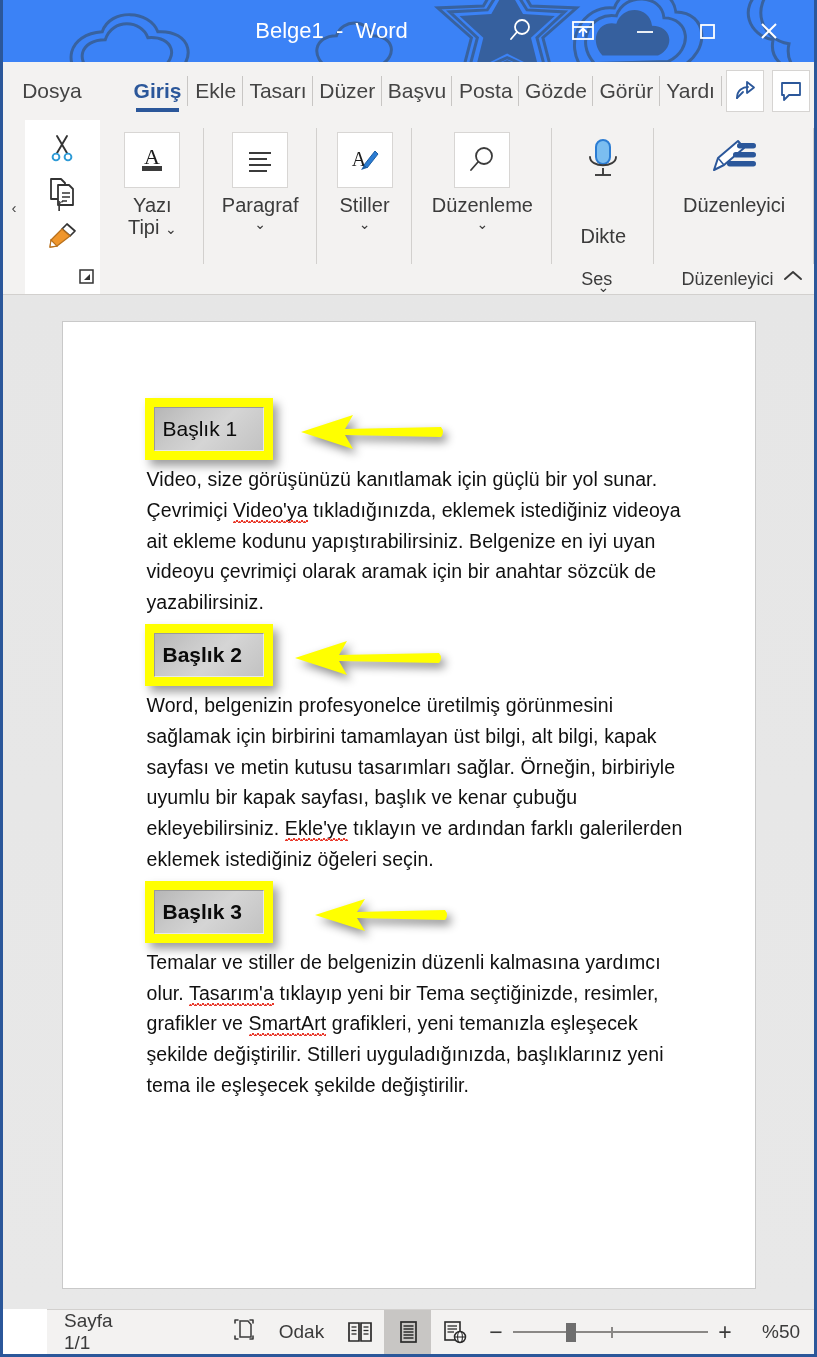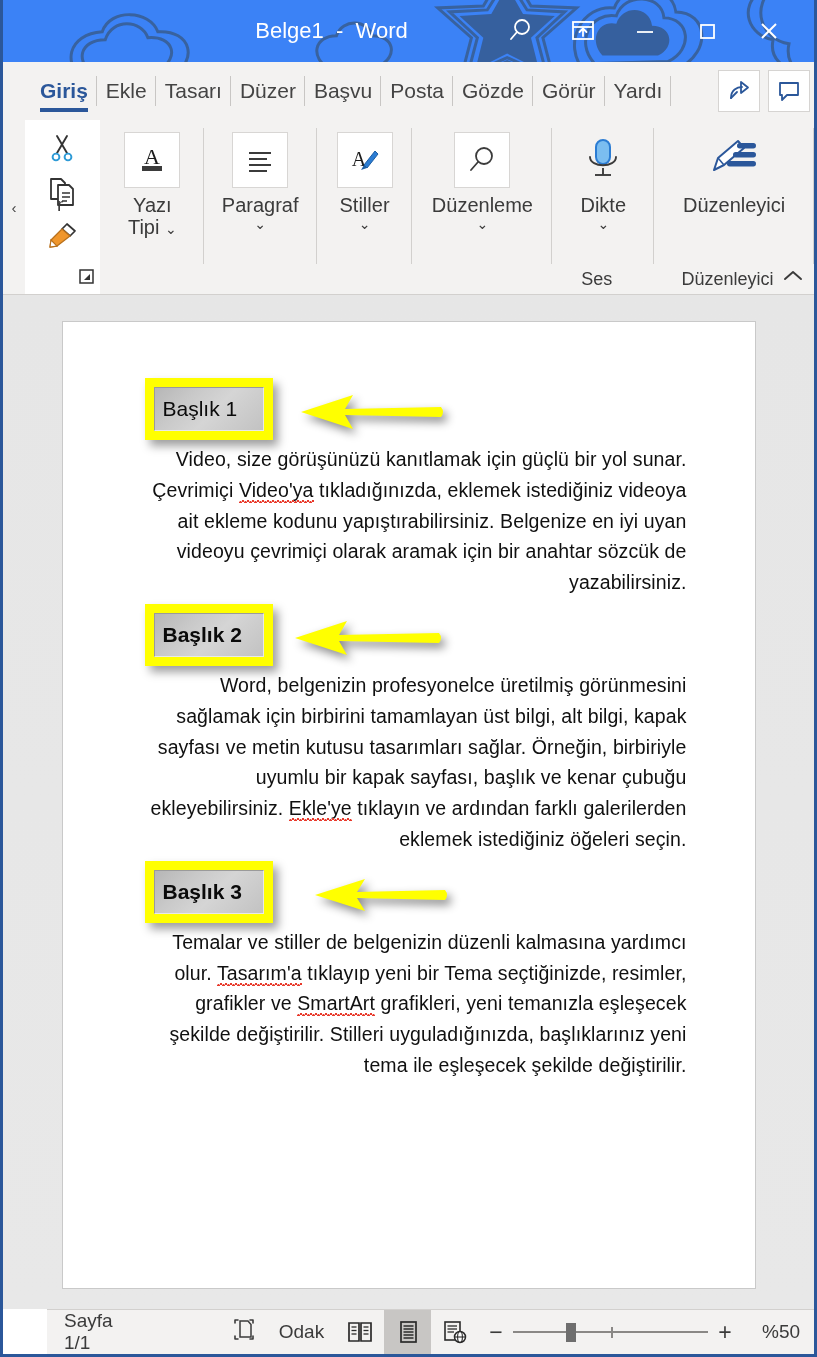--- a/index.html
+++ b/index.html
@@ -150,22 +150,21 @@
     position: relative;
     overflow: hidden;
     padding-top: 26px;
   }
   .page {
     width: 694px; height: 968px;
     margin: 0 auto;
     background: #ffffff;
     border: 1px solid #c9c9c9;
     position: relative;
-    padding: 56px 54px 0 84px;
-    text-align: right;
+    padding: 76px 54px 0 84px;
   }
   .doc-body { position: relative; }
   .para {
     font-size: 19.5px;
     line-height: 1.58;
     color: #101010;
     margin: 0 0 6px 0;
     max-width: 540px;
     letter-spacing: .1px;
   }
@@ -310,20 +309,23 @@
       <div class="tb-btn">
         <svg width="30" height="30" viewBox="0 0 30 30">
           <line x1="8" y1="8" x2="22" y2="22" stroke="#ffffff" stroke-width="2"></line>
           <line x1="22" y1="8" x2="8" y2="22" stroke="#ffffff" stroke-width="2"></line>
         </svg>
       </div>
     </div>
   </div>
 
   <div class="tabstrip">
+    <div class="tab file">
+        <span>Dosya</span>
+      </div>
     <div class="tab active sep">
         <span>Giriş</span>
         <span class="tab-underline"></span>
       </div>
     <div class="tab sep">
         <span>Ekle</span>
       </div>
     <div class="tab sep">
         <span>Tasarı</span>
       </div>
@@ -439,21 +441,21 @@
       <div class="grp-icon-box">
         <svg width="38" height="38" viewBox="0 0 38 38">
           <circle cx="21" cy="15" r="8" fill="none" stroke="#3b3b3b" stroke-width="1.8"></circle>
           <line x1="15" y1="21" x2="8" y2="29" stroke="#3b3b3b" stroke-width="1.8" stroke-linecap="round"></line>
         </svg>
       </div>
       <div class="grp-label">Düzenleme</div>
       <div class="grp-caret">⌄</div>
     </div>
 
-    <div class="grp sep" style="width:102px;">
+    <div class="grp sep" style="width:102px;justify-content:space-between;">
       <div class="grp-icon-plain">
         <svg width="42" height="46" viewBox="0 0 42 46">
           <rect x="14" y="3" width="14" height="24" rx="7" fill="#7bbdf0" stroke="#2b7cd3" stroke-width="2"></rect>
           <path d="M8 20 C 8 31, 34 31, 34 20" fill="none" stroke="#3b3b3b" stroke-width="1.9" stroke-linecap="round"></path>
           <line x1="21" y1="31" x2="21" y2="38" stroke="#3b3b3b" stroke-width="1.9"></line>
           <line x1="13" y1="38" x2="29" y2="38" stroke="#3b3b3b" stroke-width="1.9"></line>
         </svg>
       </div>
       <div class="grp-label">Dikte</div>
       <div class="grp-caret">⌄</div>

